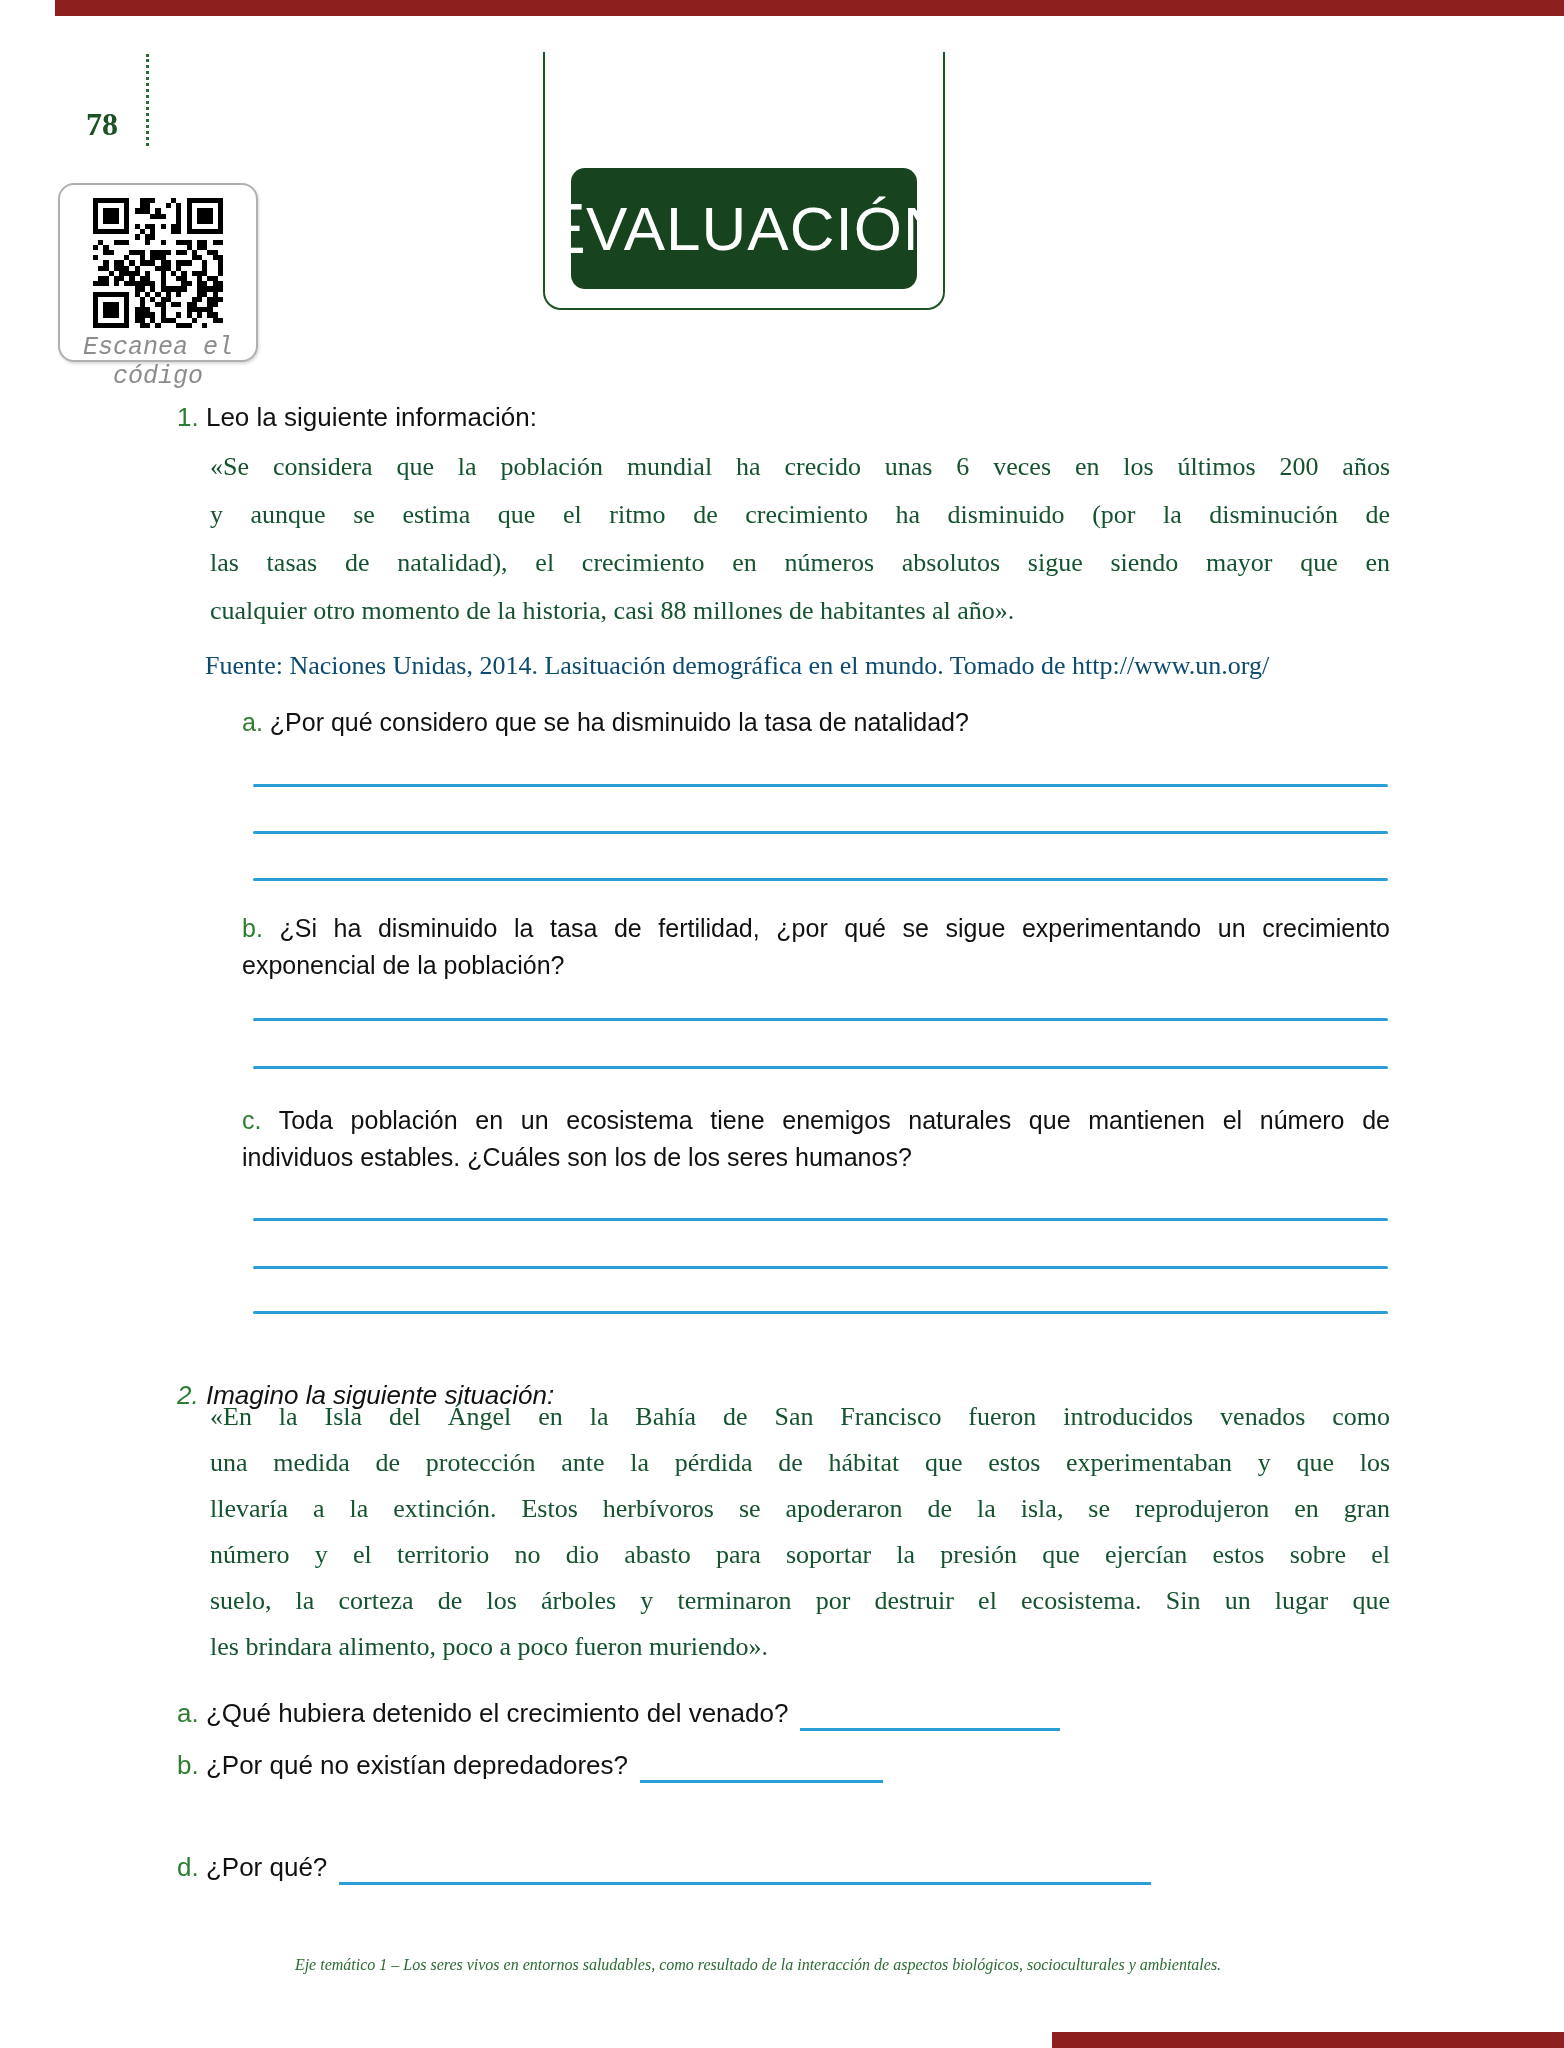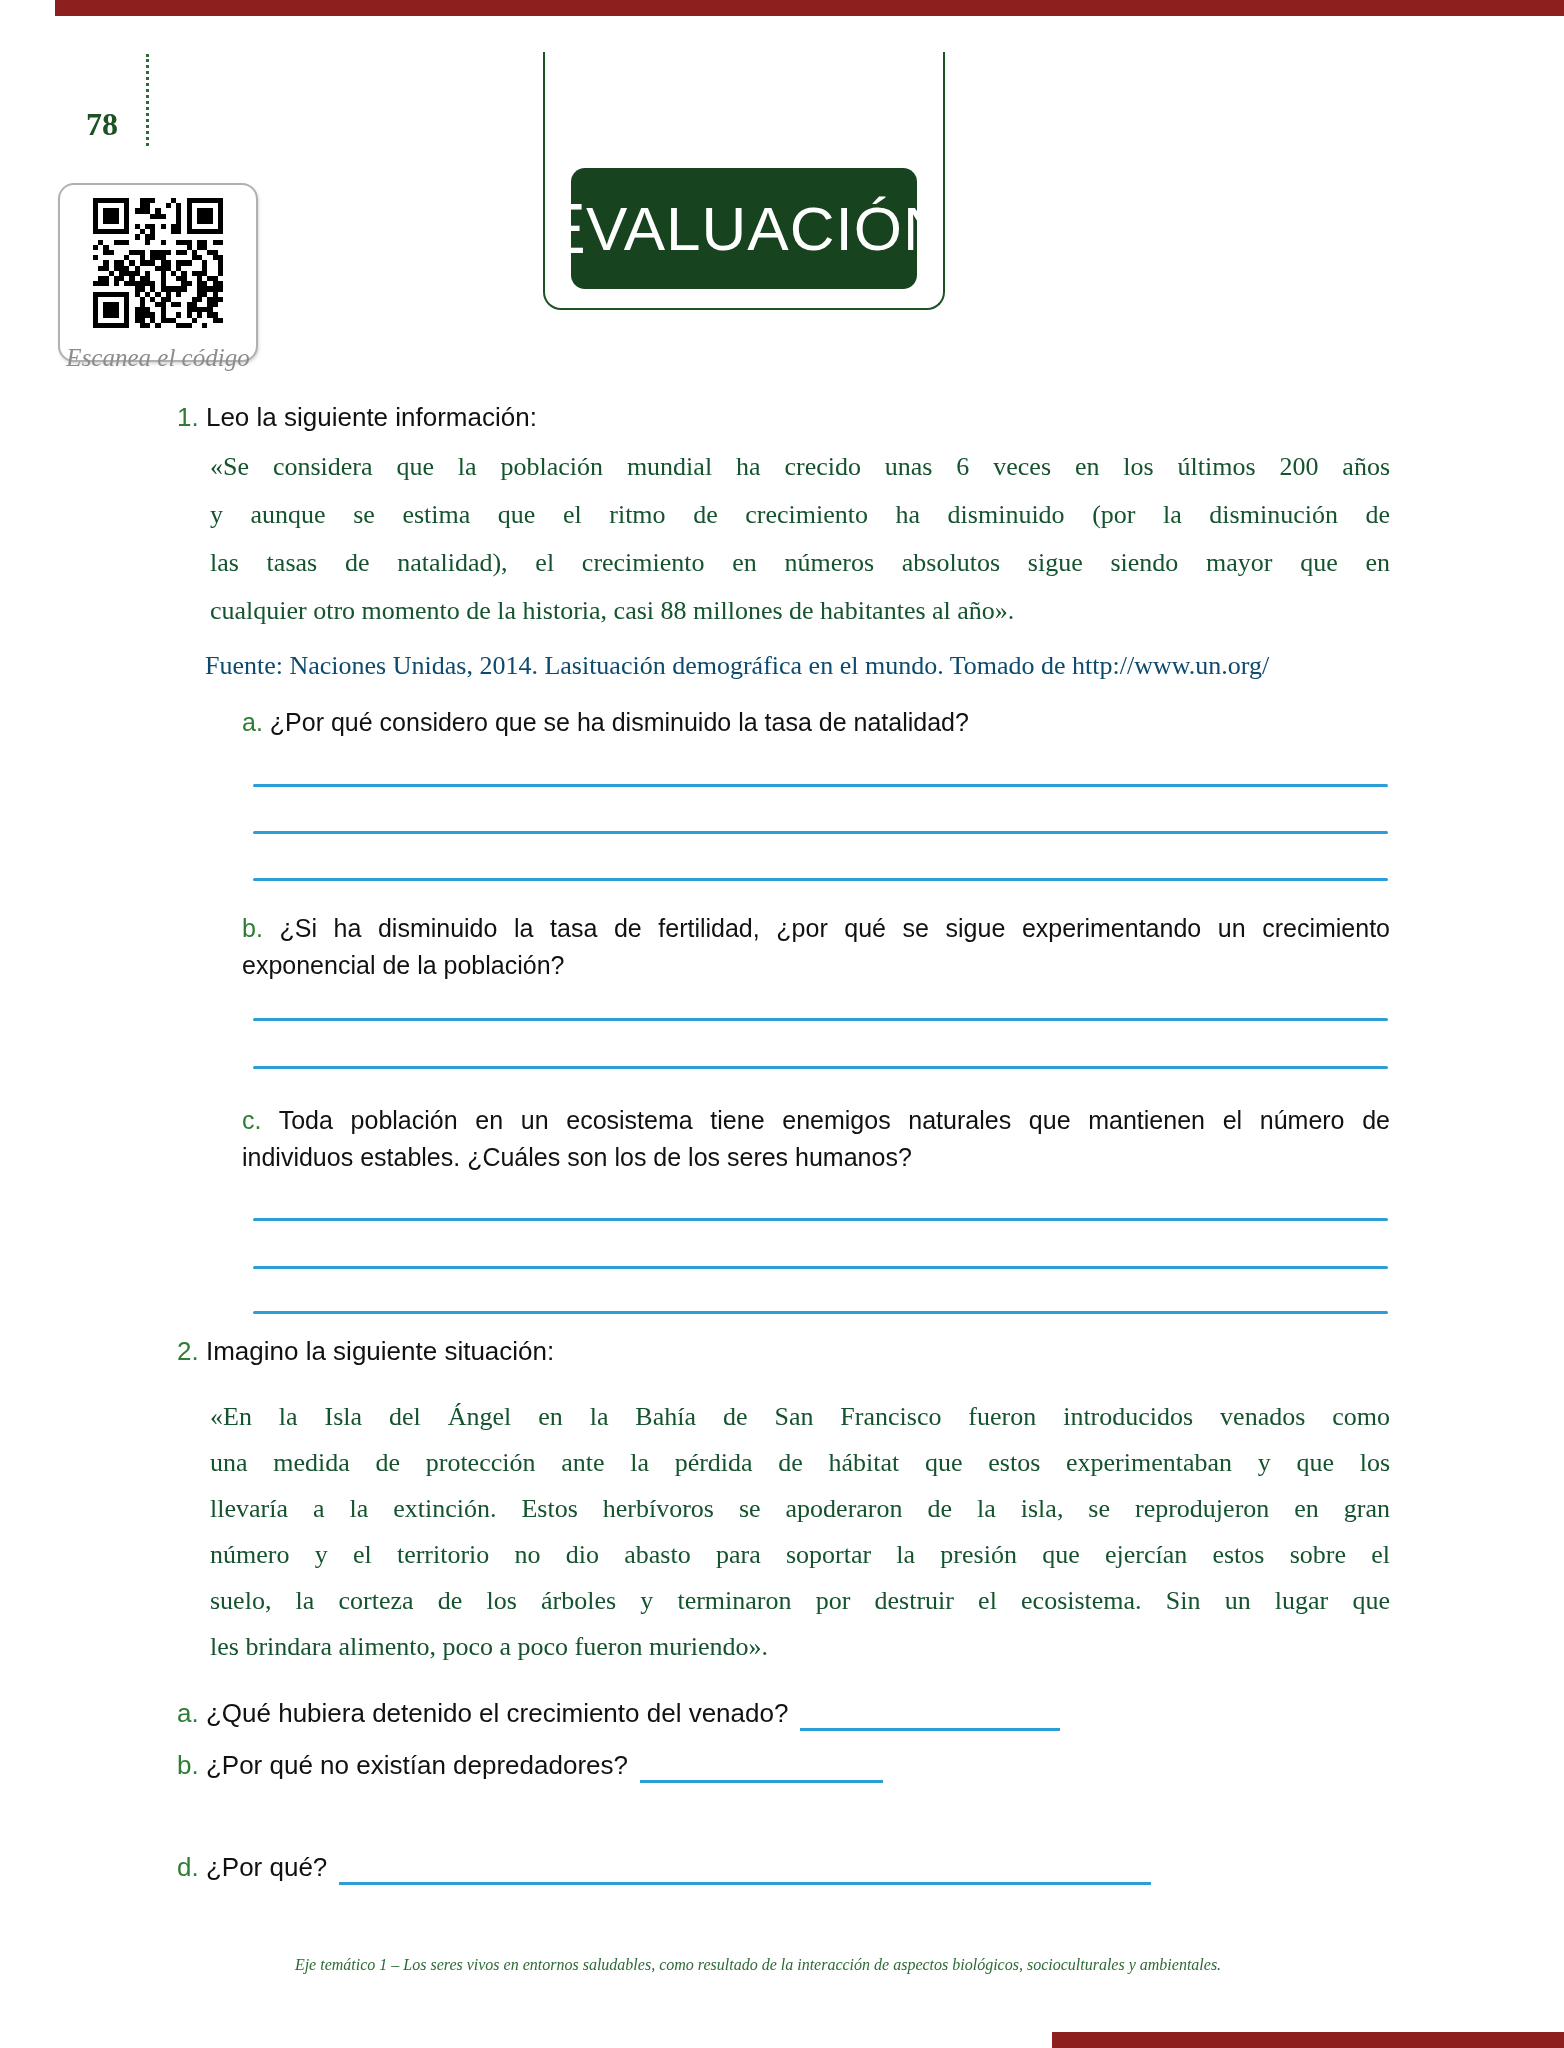--- a/index.html
+++ b/index.html
@@ -11,21 +11,21 @@
   
   .red-top{left:55px;top:0;width:1509px;height:16px;background:#8e1f1f;}
   .red-bottom{left:1052px;top:2032px;width:512px;height:16px;background:#8e1f1f;}
   .page-num{left:86px;top:102px;font-family:"Liberation Serif",serif;font-weight:bold;
     font-size:32px;line-height:44px;color:#1d5225;}
   .dotted{left:146px;top:54px;height:92px;width:0;border-left:3px dotted #2c6b33;}
   
   .qr-panel{left:58px;top:183px;width:196px;height:175px;border:2px solid #b0b0b0;
     border-radius:16px;background:#fff;box-shadow:1px 2px 3px rgba(0,0,0,0.15);}
   .qr-panel svg{display:block;margin:13px auto 0;width:130px;height:130px;shape-rendering:crispEdges;}
-  .qr-caption{margin-top:16px;text-align:center;font-family:Liberation Serif, serif;
+  .qr-caption{margin-top:5px;text-align:center;font-family:Liberation Mono, monospace;
     font-style:italic;font-size:25px;color:#8c8c8c;}
   
   .eval-frame{left:543px;top:52px;width:398px;height:256px;
     border-left:2px solid #1d5225;border-right:2px solid #1d5225;border-bottom:2px solid #1d5225;
     border-radius:0 0 18px 18px;}
   .eval-box{left:571px;top:168px;width:346px;height:121px;background:#17431f;border-radius:14px;
     display:flex;align-items:center;justify-content:center;color:#fff;}
   .ev-big{font-size:70px;line-height:70px;}
   .ev-rest{font-size:62px;line-height:46px;letter-spacing:1px;}
   
@@ -324,21 +324,21 @@
   <div class="abs hline" style="top:1066px;"></div>
 
   <div class="abs item" style="top:1102px;">
     <div class="ql j"><span class="mk">c.</span> <span>Toda población en un ecosistema tiene enemigos naturales que mantienen el número de</span></div>
     <div class="ql">individuos estables. ¿Cuáles son los de los seres humanos?</div>
   </div>
   <div class="abs hline" style="top:1218px;"></div>
   <div class="abs hline" style="top:1266px;"></div>
   <div class="abs hline" style="top:1311px;"></div>
 
-  <div class="abs qtitle" style="left:177px;top:1333px;">
+  <div class="abs qtitle" style="left:177px;top:1377px;font-style:italic;">
     <span class="mk">2.</span>
     <span>Imagino la siguiente situación:</span>
   </div>
 
   <div class="abs quote p2" style="top:1394px;">
     <div class="ql j">«En la Isla del Ángel en la Bahía de San Francisco fueron introducidos venados como</div>
     <div class="ql j">una medida de protección ante la pérdida de hábitat que estos experimentaban y que los</div>
     <div class="ql j">llevaría a la extinción. Estos herbívoros se apoderaron de la isla, se reprodujeron en gran</div>
     <div class="ql j">número y el territorio no dio abasto para soportar la presión que ejercían estos sobre el</div>
     <div class="ql j">suelo, la corteza de los árboles y terminaron por destruir el ecosistema.  Sin un lugar que</div>

